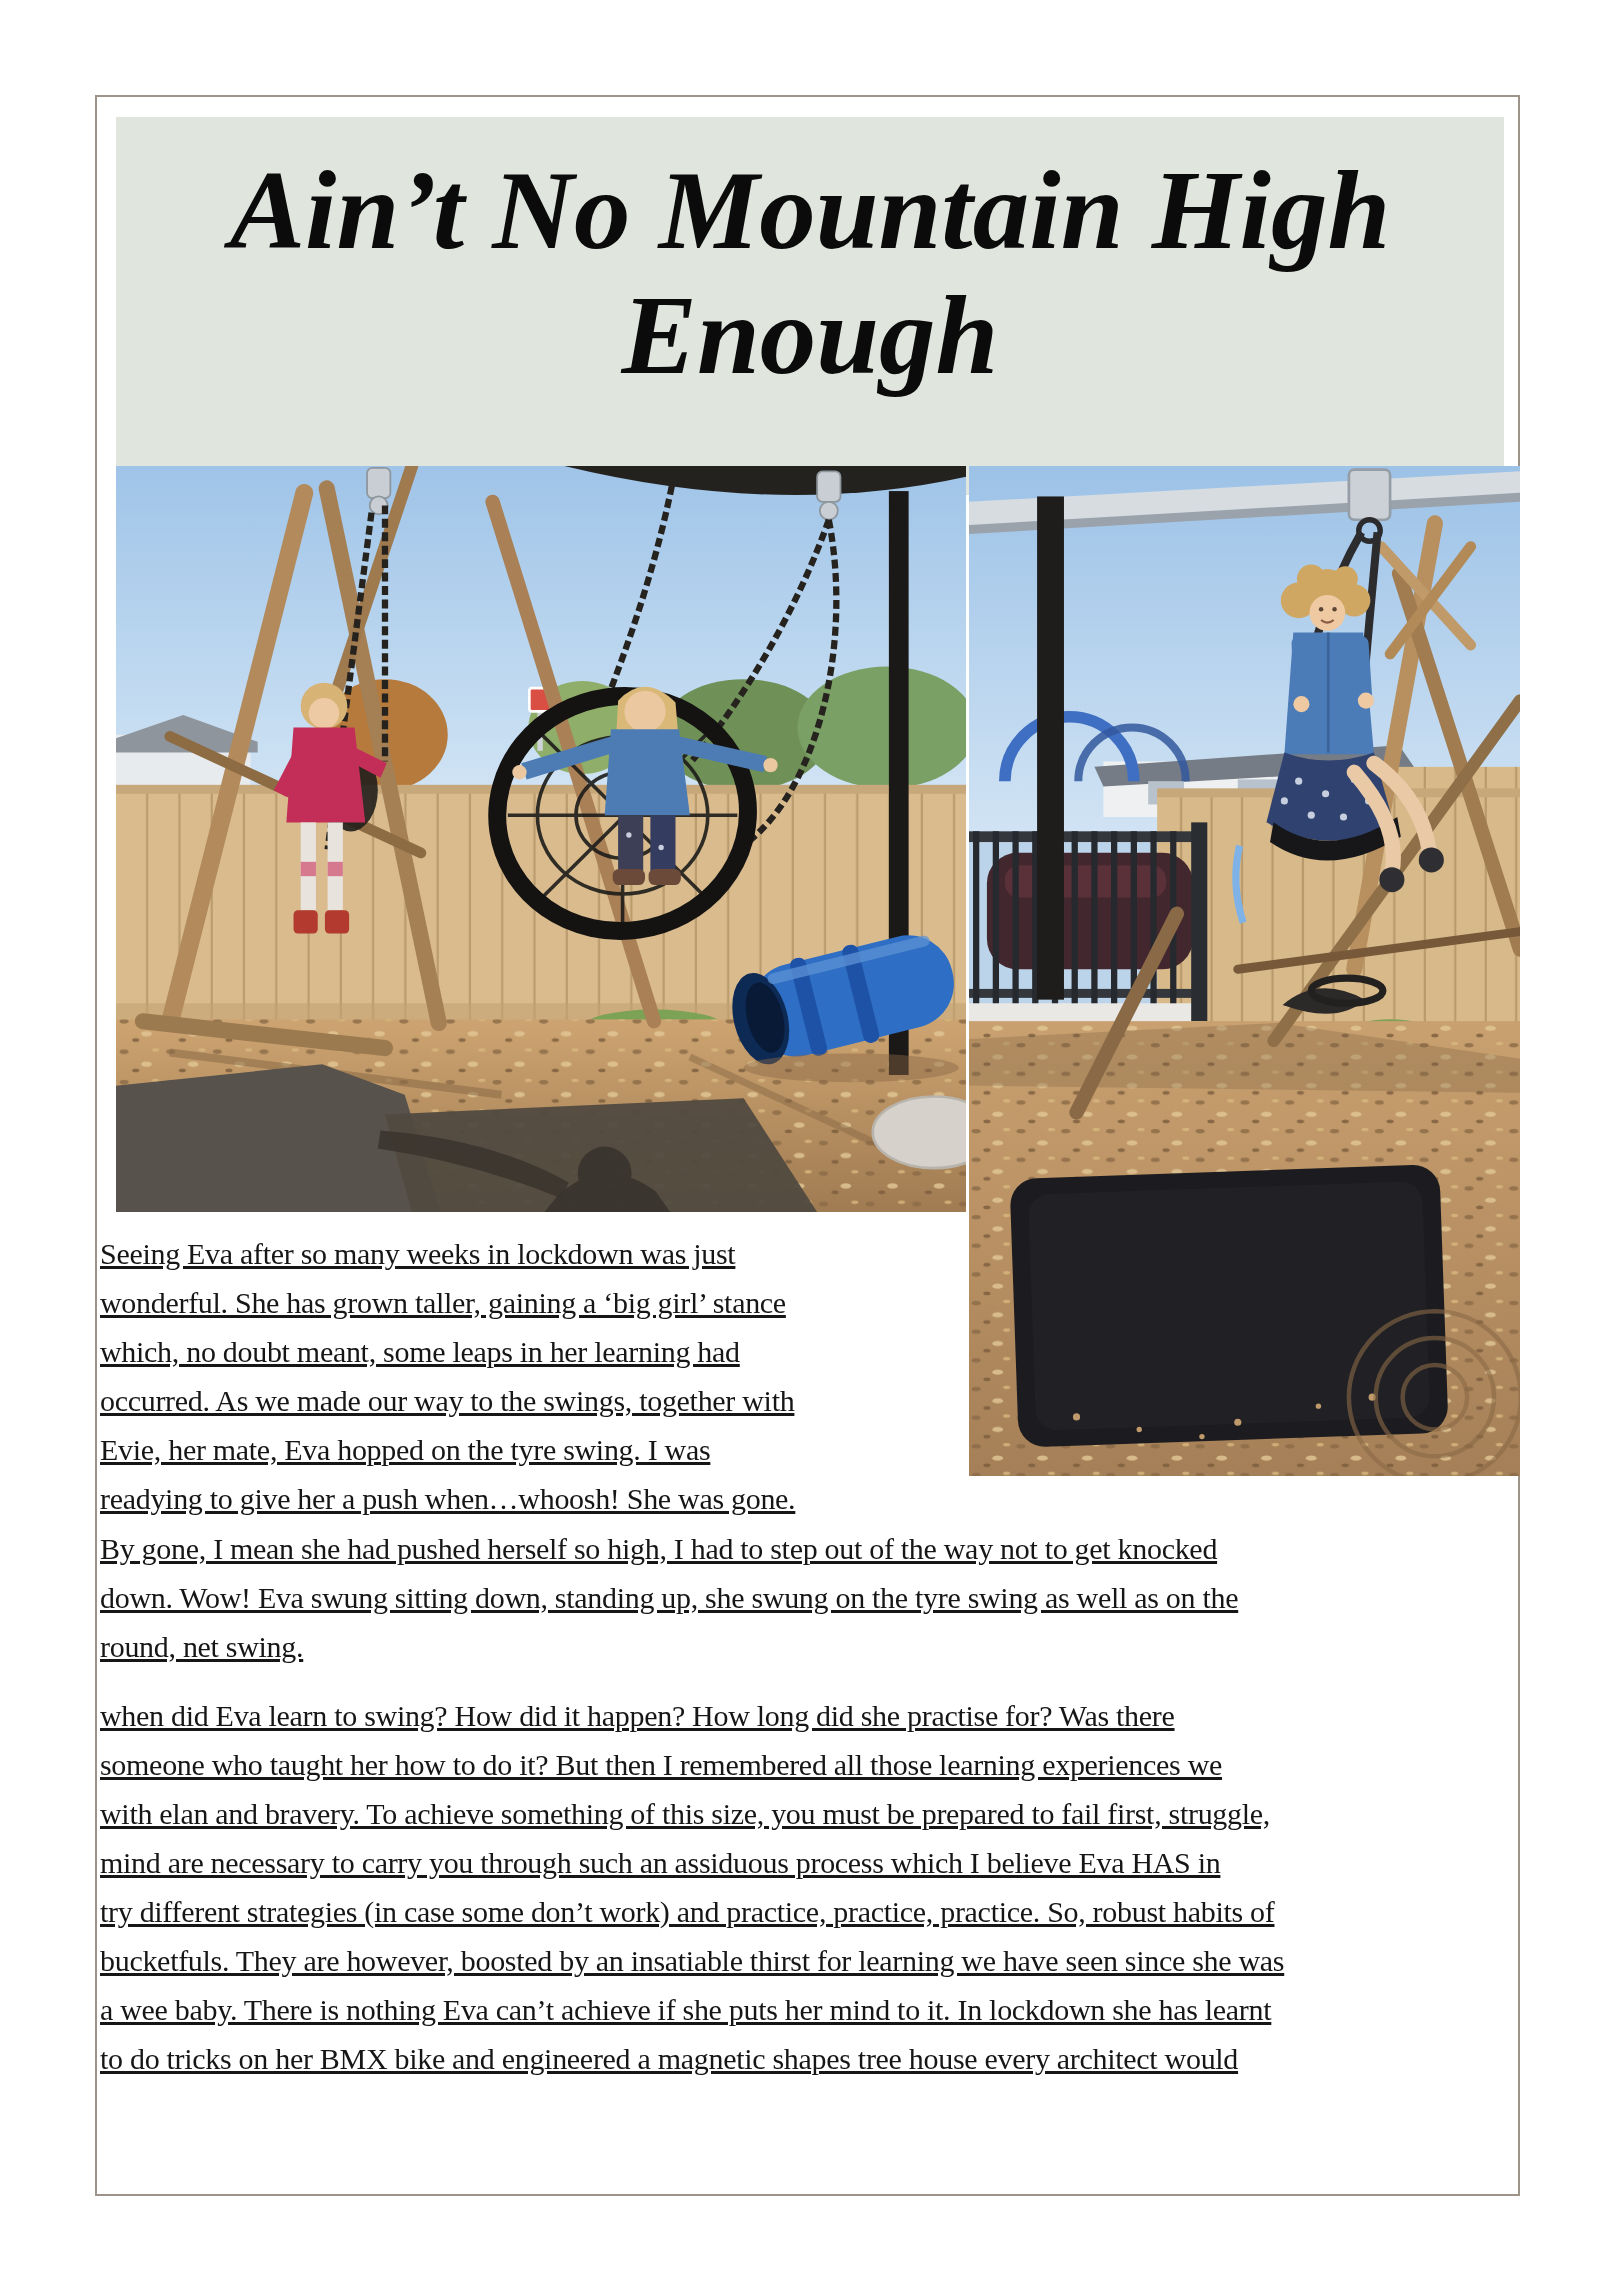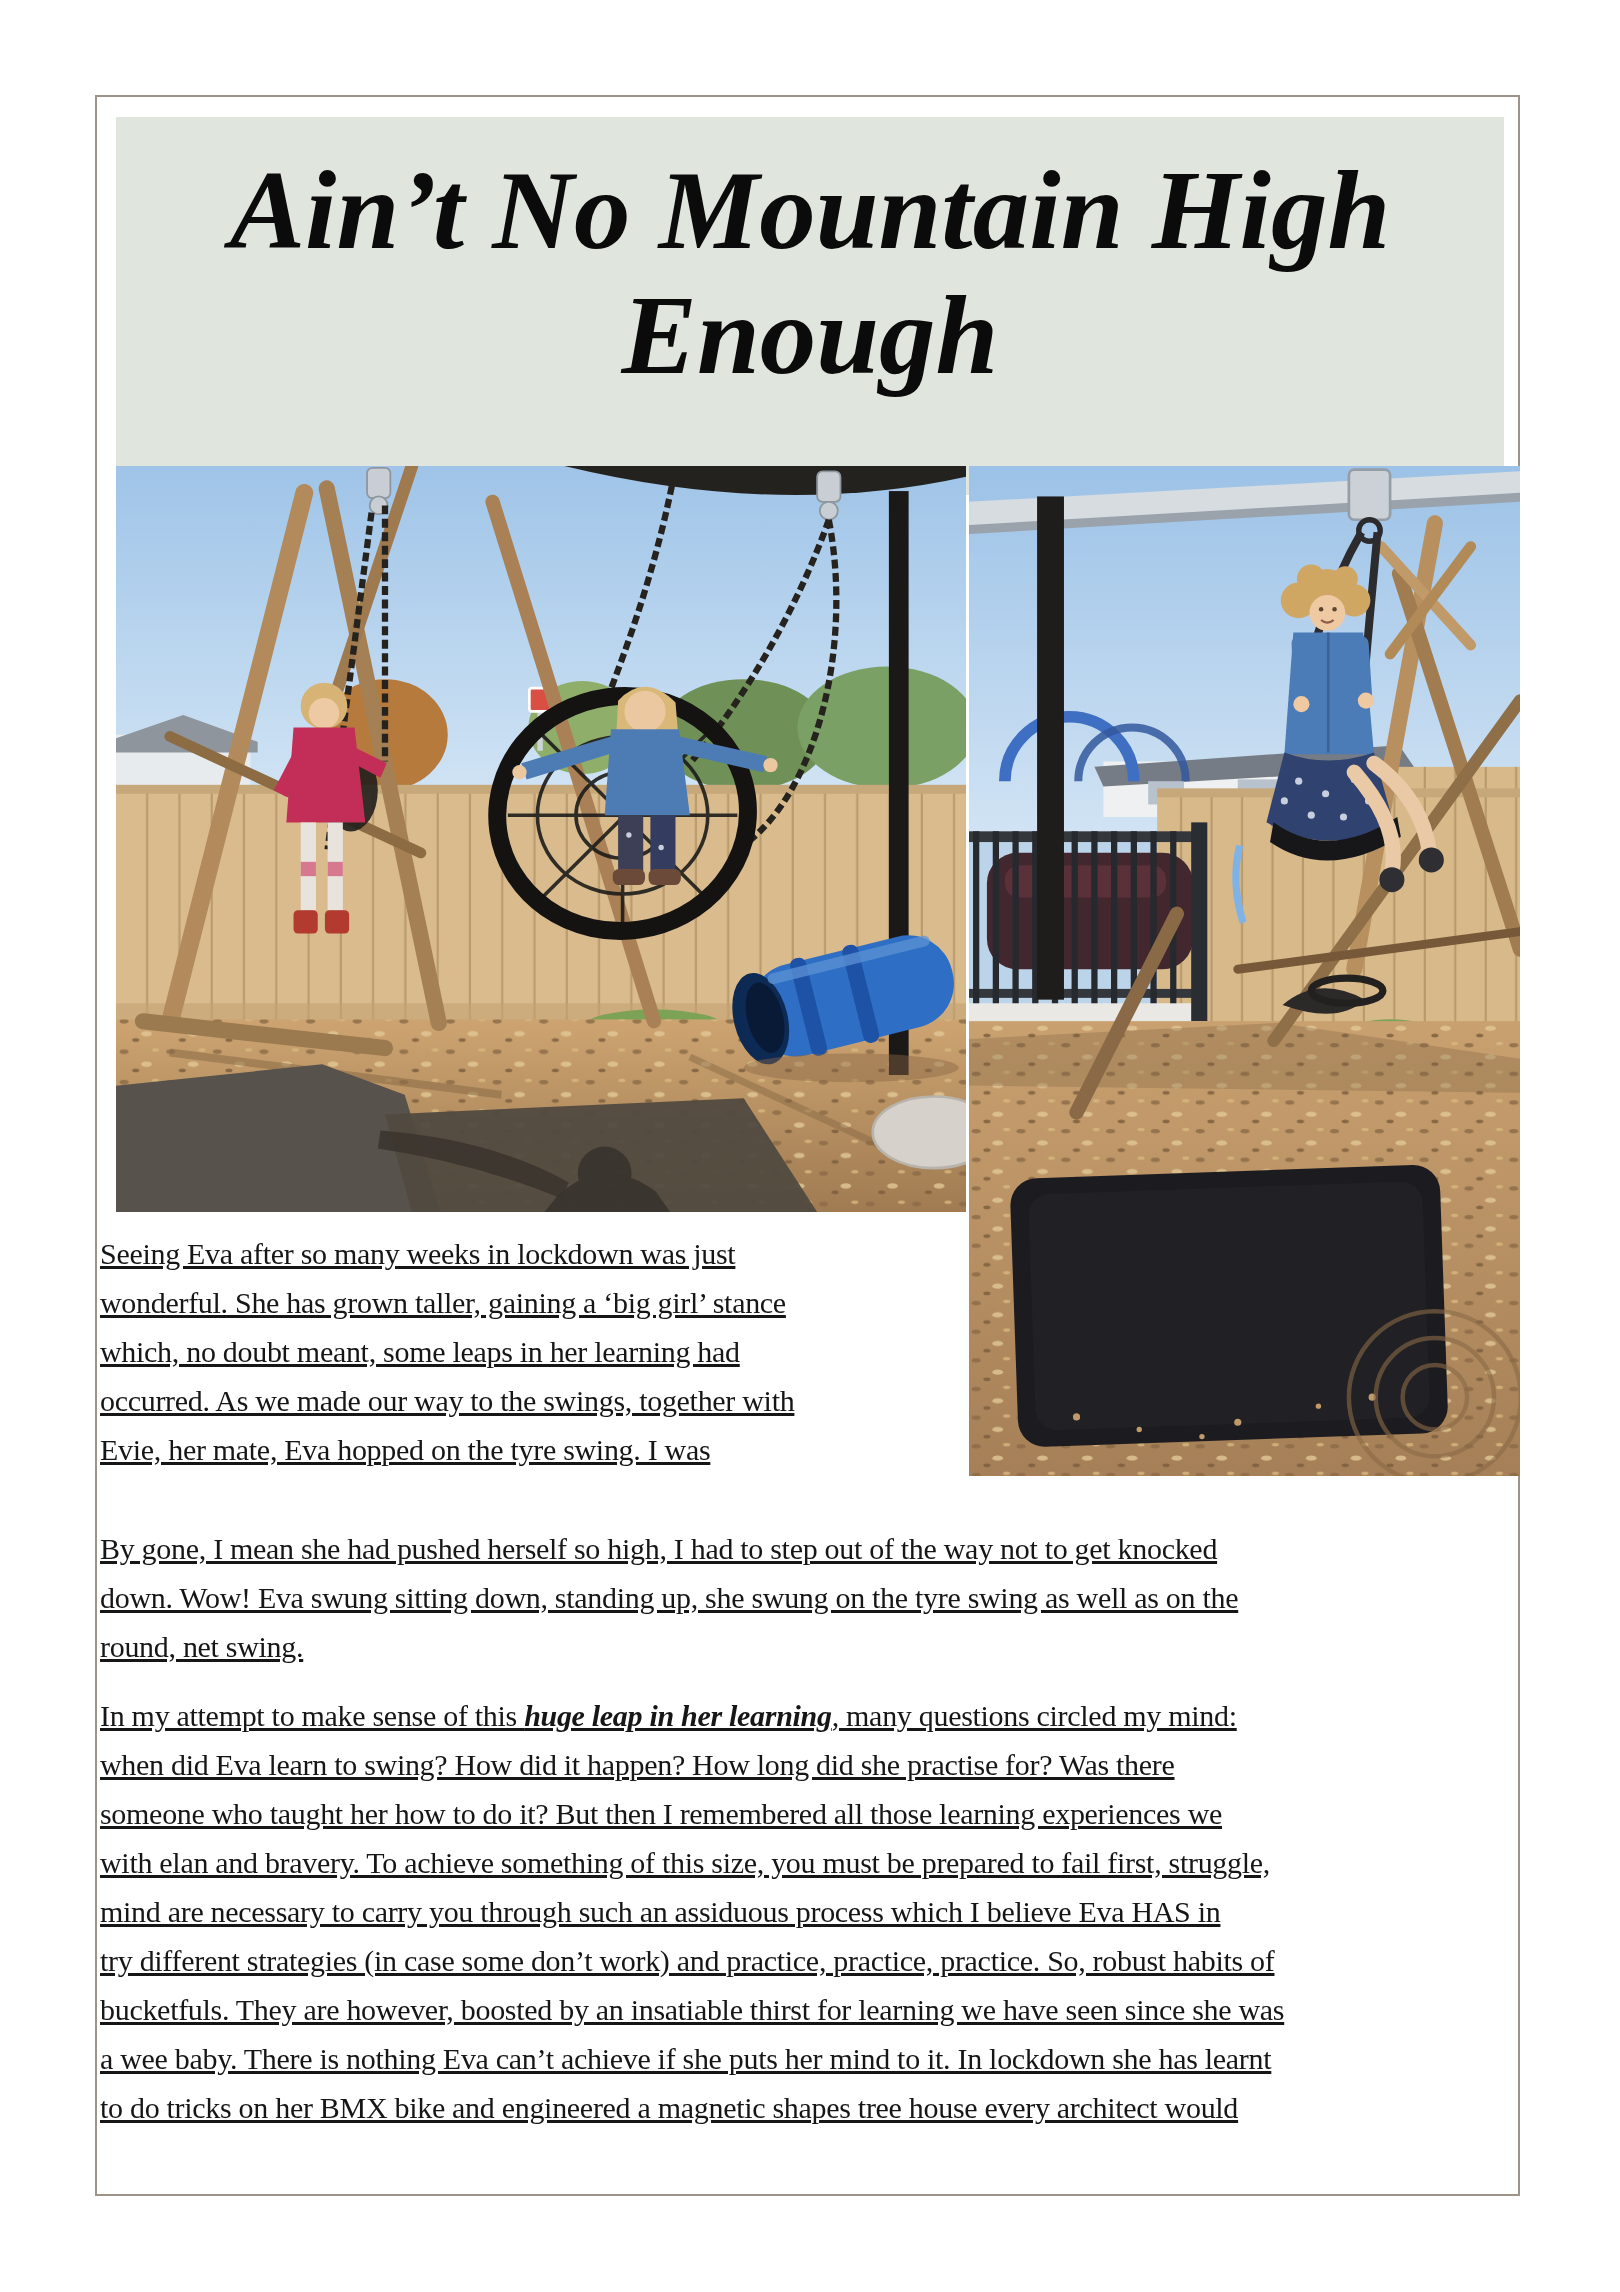--- a/index.html
+++ b/index.html
@@ -319,30 +319,30 @@
       </g>
     </svg>
   </div>
 
   <div class="textcol" id="p1wrap">
     <div class="line">Seeing Eva after so many weeks in lockdown was just</div>
     <div class="line">wonderful. She has grown taller, gaining a ‘big girl’ stance</div>
     <div class="line">which, no doubt meant, some leaps in her learning had</div>
     <div class="line">occurred. As we made our way to the swings, together with</div>
     <div class="line">Evie, her mate, Eva hopped on the tyre swing. I was</div>
+    <div class="line">readying to give her a push when…whoosh! She was gone.</div>
   </div>
 
   <div class="textcol" id="p1full">
     <div class="line">By gone, I mean she had pushed herself so high, I had to step out of the way not to get knocked</div>
     <div class="line">down. Wow! Eva swung sitting down, standing up, she swung on the tyre swing as well as on the</div>
     <div class="line">round, net swing.</div>
   </div>
 
   <div class="textcol" id="p2">
-    <div class="line"><span>In my attempt to make sense of this </span><span class="em-bold">huge leap in her learning</span><span>, many questions circled my mind:</span></div>
     <div class="line">when did Eva learn to swing? How did it happen? How long did she practise for? Was there</div>
     <div class="line">someone who taught her how to do it? But then I remembered all those learning experiences we</div>
     <div class="line">with elan and bravery. To achieve something of this size, you must be prepared to fail first, struggle,</div>
     <div class="line">mind are necessary to carry you through such an assiduous process which I believe Eva HAS in</div>
     <div class="line">try different strategies (in case some don’t work) and practice, practice, practice. So, robust habits of</div>
     <div class="line">bucketfuls. They are however, boosted by an insatiable thirst for learning we have seen since she was</div>
     <div class="line">a wee baby. There is nothing Eva can’t achieve if she puts her mind to it. In lockdown she has learnt</div>
     <div class="line">to do tricks on her BMX bike and engineered a magnetic shapes tree house every architect would</div>
   </div>
 

